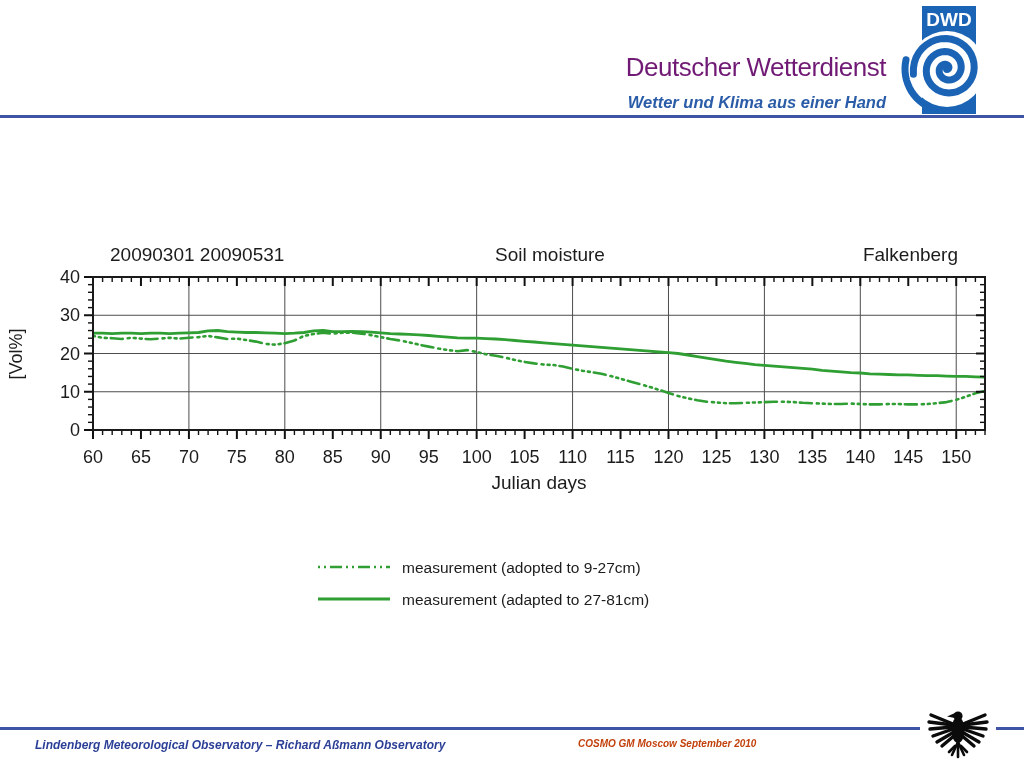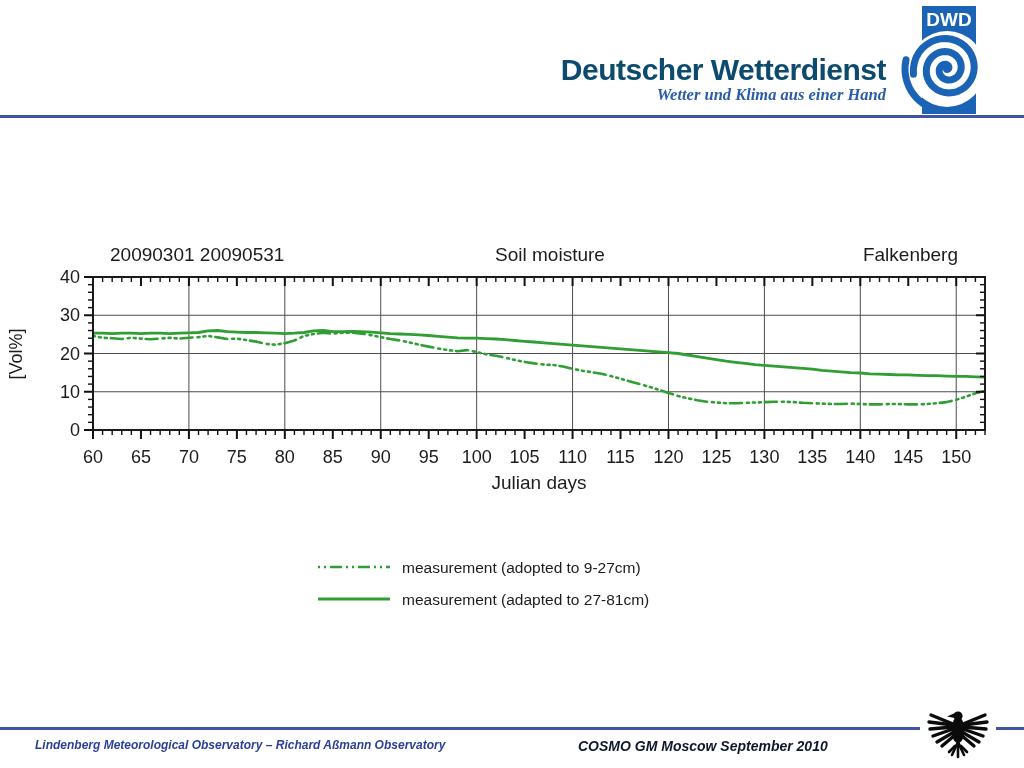--- a/index.html
+++ b/index.html
@@ -1,32 +1,32 @@
 <!DOCTYPE html>
 <html><head>
 <meta charset="utf-8">
 <style>
   html,body{margin:0;padding:0;background:#ffffff;}
   .slide{position:relative;width:1024px;height:768px;background:#ffffff;overflow:hidden;
          font-family:"Liberation Sans", sans-serif;}
   
   .brand-block{position:absolute;top:54px;right:138px;text-align:right;line-height:1.05;}
-  .brand{font-size:30px;font-weight:bold;color:#0c4a6e;letter-spacing:-0.5px;}
-  .tagline{font-size:16.5px;font-weight:bold;font-style:italic;color:#2a5ca8;margin-top:0;font-family:Liberation Serif, serif;}
+  .brand{font-size:26px;font-weight:normal;color:#701a75;letter-spacing:-0.5px;}
+  .tagline{font-size:16.5px;font-weight:bold;font-style:italic;color:#2a5ca8;margin-top:13px;}
   .dwd-logo{position:absolute;top:6px;left:898px;width:94px;height:108px;}
   .header-rule{position:absolute;top:115px;left:0;width:1024px;height:3px;background:#3f54a5;}
   
   #chart{position:absolute;top:230px;left:0;width:1024px;height:400px;}
   #chart text{font-family:"Liberation Sans", sans-serif;fill:#1c1c1c;}
   
   .footer-rule{position:absolute;top:727px;left:0;width:1024px;height:3px;background:#3f54a5;}
   .footer-left{position:absolute;top:738px;left:35px;font-size:12px;font-weight:bold;
                font-style:italic;color:#2b3f96;}
-  .footer-right{position:absolute;top:738px;left:578px;font-size:14px;font-weight:bold;
-                font-style:italic;color:#0f172a;text-align:right;}
+  .footer-right{position:absolute;top:738px;left:578px;font-size:10px;font-weight:bold;
+                font-style:italic;color:#c2410c;text-align:right;}
   .eagle-wrap{position:absolute;top:706px;left:920px;width:76px;height:60px;background:#ffffff;
               display:flex;align-items:center;justify-content:center;}
 </style>
 </head>
 <body>
 
 <div class="slide">
 
   <div class="brand-block">
     <div class="brand">Deutscher Wetterdienst</div>

